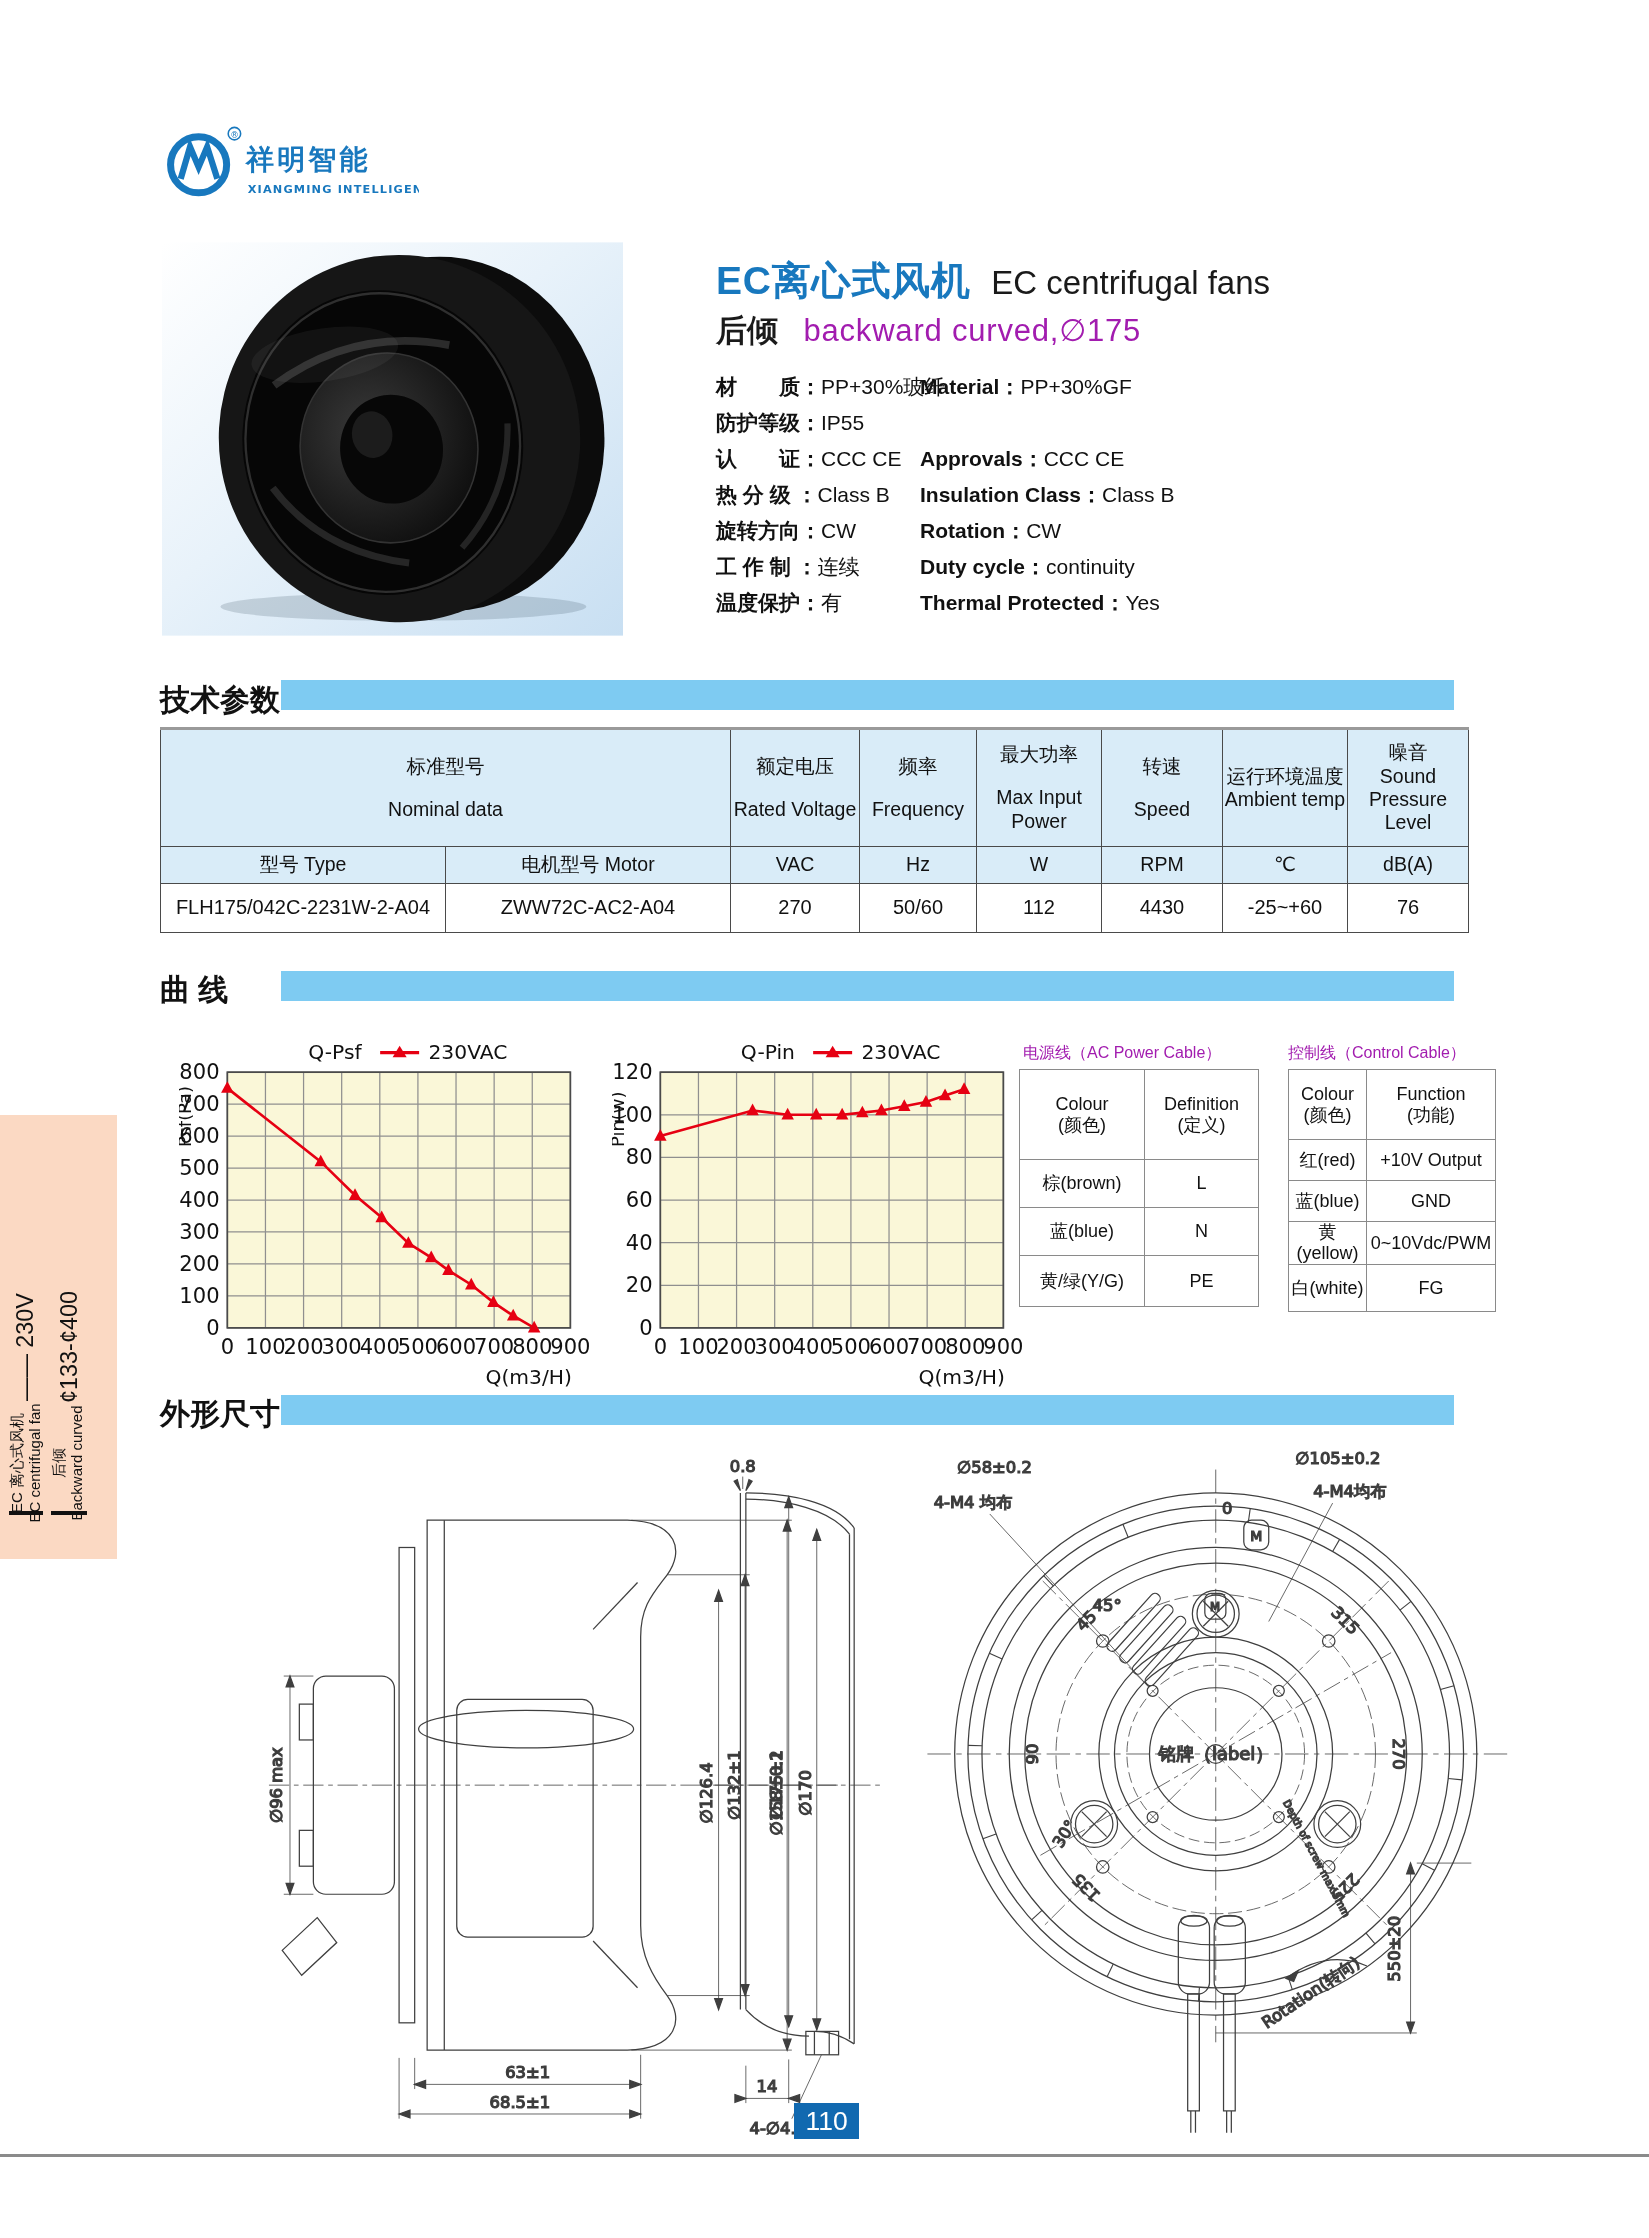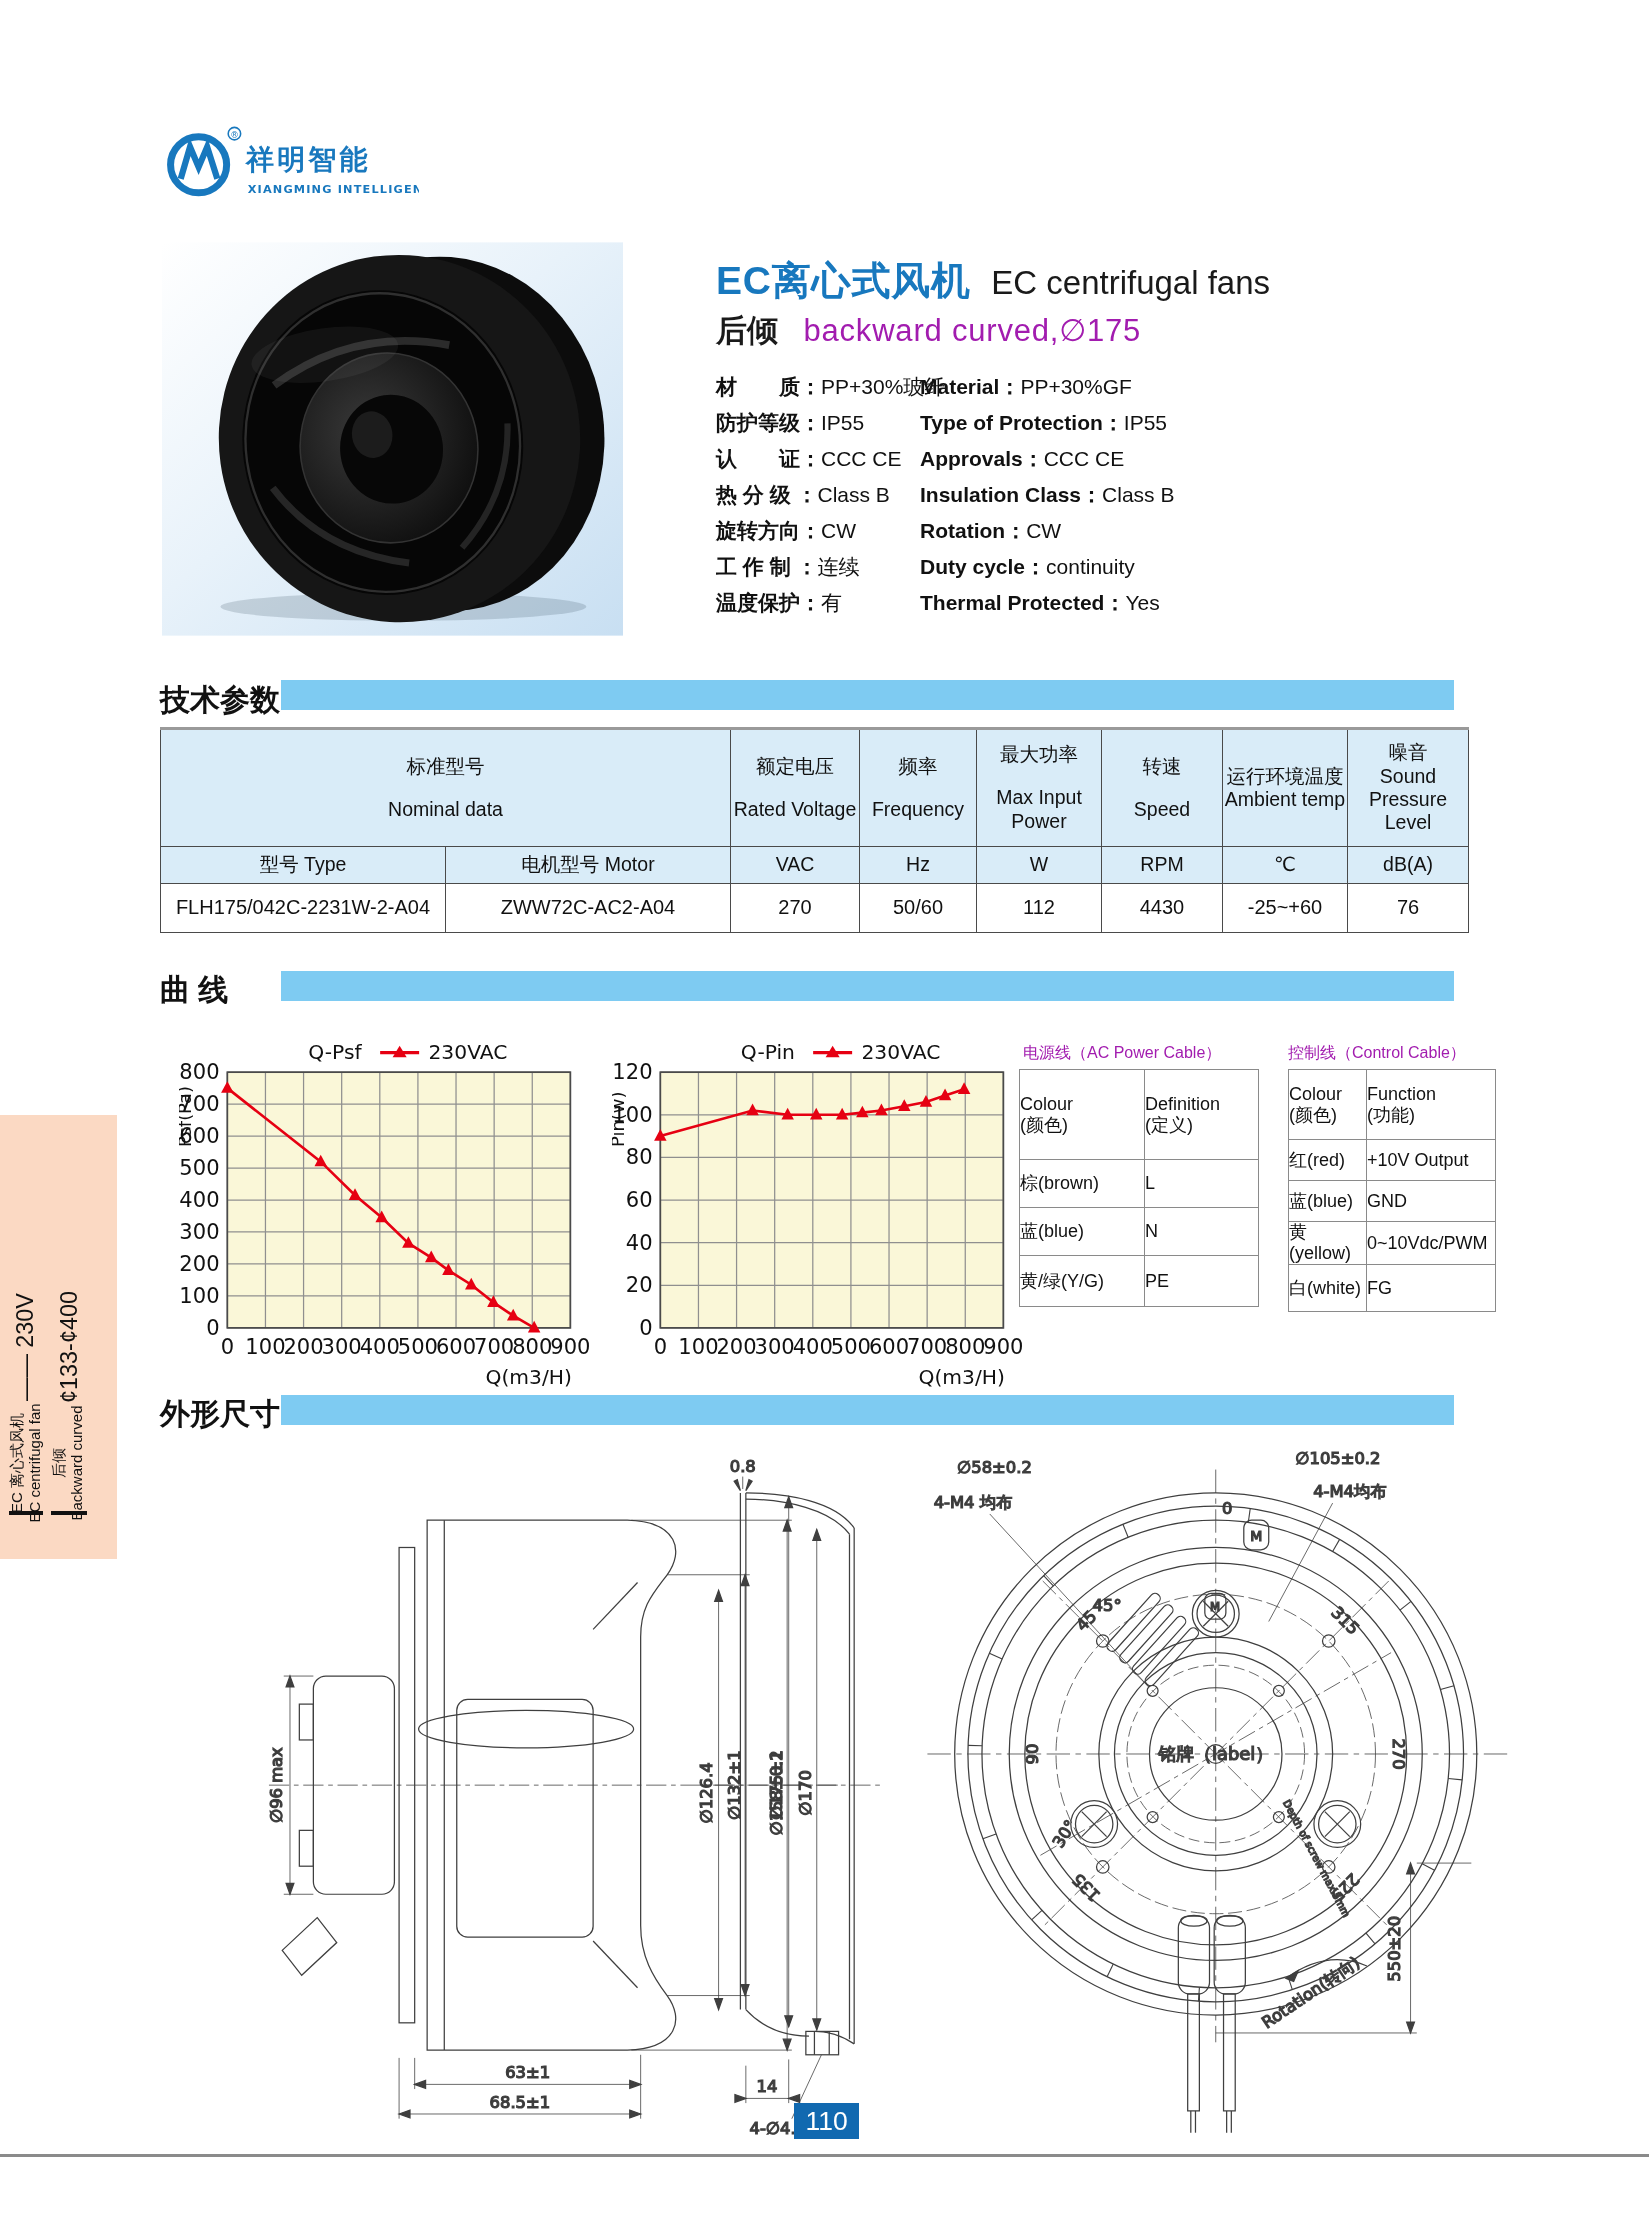--- a/index.html
+++ b/index.html
@@ -19,21 +19,21 @@
   .sec-bar{background:#7ecbf2;height:30px;}
   
   table.tech{border-collapse:collapse;table-layout:fixed;width:1306px;border-top:3.9px solid #9a9a9a;}
   table.tech td{border:0.8px solid #4a4a4a;text-align:center;vertical-align:middle;
         font-size:19.5px;line-height:23.4px;padding:0;}
   table.tech .hd{background:#d9ecf8;}
   table.tech .data td{background:#fff;height:48px;font-size:20px;}
   
   .cab-title{font-size:16px;color:#a21caf;white-space:nowrap;}
   table.cable{border-collapse:collapse;table-layout:fixed;}
-  table.cable td{border:1.6px solid #8a8a8a;text-align:left;vertical-align:middle;
+  table.cable td{border:1.6px solid #8a8a8a;text-align:center;vertical-align:middle;
         font-size:18px;line-height:21px;background:#fff;padding:0;}
   
   .side-box{background:#fbd9c3;}
   .vtext{position:absolute;transform:translate(-50%,-50%) rotate(-90deg);white-space:nowrap;text-align:center;}
   
   .pagenum{background:#1169b0;color:#fff;font-size:26.5px;display:flex;align-items:center;justify-content:center;}
   svg text{font-family:"DejaVu Sans","Liberation Sans",sans-serif;}
   .dimtxt{font-size:21px;fill:#333;}
 </style>
 </head>
@@ -92,21 +92,20 @@
     <span class="sub-en" style="margin-left:22px;">backward curved,∅175</span>
   </div>
 
   <div class="abs" style="left:716px;top:373px;width:764px;">
     <div class="spec-row">
       <div class="spec-cell"><span class="lab">材　　质：</span><span>PP+30%玻纤</span></div>
       <div class="spec-cell"><span class="lab">Material：</span><span>PP+30%GF</span></div>
     </div>
     <div class="spec-row">
       <div class="spec-cell"><span class="lab">防护等级：</span><span>IP55</span></div>
-      <div class="spec-cell"><span class="lab">Type of Protection：</span><span>IP55</span></div>
     </div>
     <div class="spec-row">
       <div class="spec-cell"><span class="lab">认　　证：</span><span>CCC  CE</span></div>
       <div class="spec-cell"><span class="lab">Approvals：</span><span>CCC  CE</span></div>
     </div>
     <div class="spec-row">
       <div class="spec-cell"><span class="lab">热 分 级 ：</span><span>Class  B</span></div>
       <div class="spec-cell"><span class="lab">Insulation Class：</span><span>Class  B</span></div>
     </div>
     <div class="spec-row">

